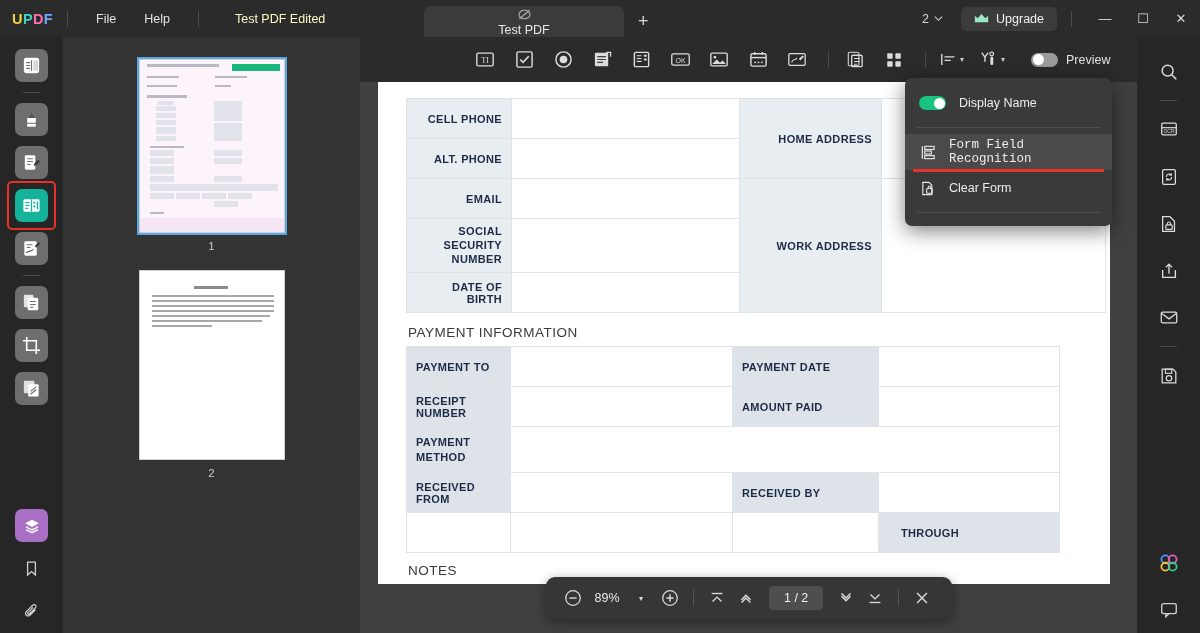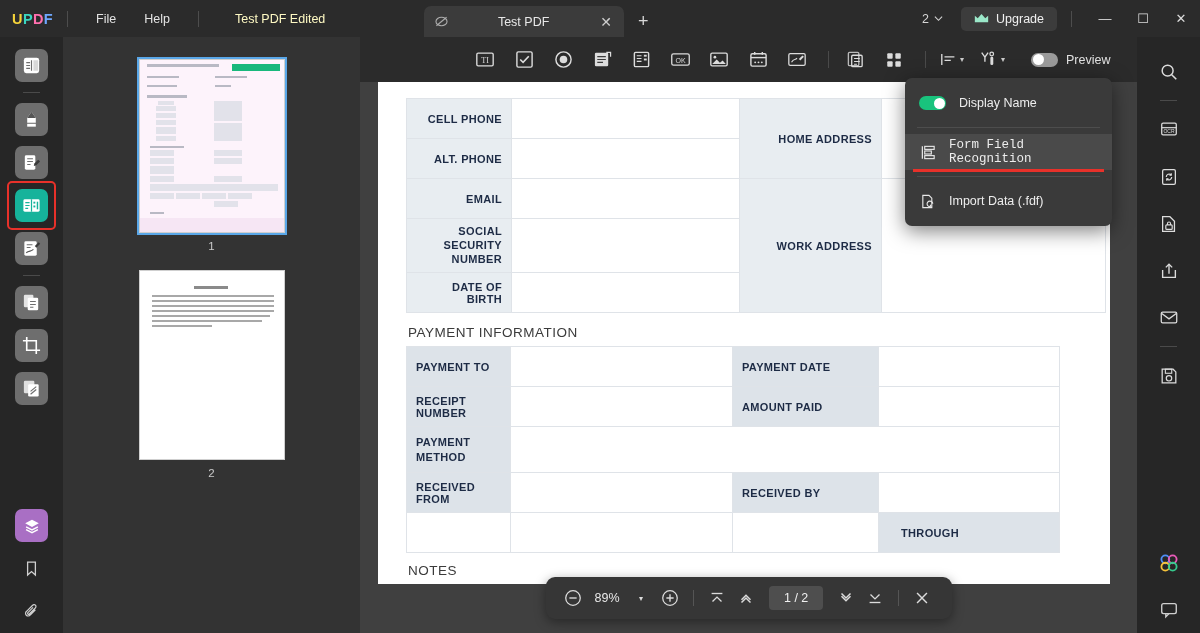--- a/index.html
+++ b/index.html
@@ -27,21 +27,21 @@
   .vdiv { width:1px; height:16px; background:#4d4d4d; margin:0 14px; }
   .menu-btn {
     color:#e3e3e3; font-size:12.5px; padding:4px 14px; border-radius:4px; cursor:pointer;
   }
   .doc-sub { color:#fef9c3; font-size:12.5px; margin-left:22px; }
 
   .tabs { position:absolute; left:424px; top:0; display:flex; align-items:flex-end; height:37px; }
   .tab {
     width:200px; height:31px; background:#3b3b3b;
     border-radius:7px 7px 0 0; display:flex; align-items:center;
-    position:relative; padding:0 9px;
+    position:relative; padding:0 9px;flex-direction:column;
   }
   .tab-icon { width:17px; height:17px; opacity:.75; }
   .tab-title { flex:1; text-align:center; color:#e8e8e8; font-size:12.5px; }
   .tab-close { color:#cfcfcf; font-size:14px; cursor:pointer; padding:0 3px; }
   .tab-new { color:#d8d8d8; font-size:18px; margin-left:14px; margin-bottom:5px; cursor:pointer; }
 
   .tb-right { position:absolute; right:0; top:0; height:37px; display:flex; align-items:center; }
   .pagecount { color:#d6d6d6; font-size:12.5px; display:flex; align-items:center; gap:5px; cursor:pointer; }
   .upgrade {
     display:flex; align-items:center; gap:7px; background:#3c3c3c;
@@ -576,31 +576,31 @@
       <span class="dd-ic">
         <svg viewBox="0 0 18 18" width="17" height="17">
             <path d="M2.5 2.5v13" stroke="#e8e8e8" stroke-width="1.3"></path>
             <rect x="5" y="2.5" width="10" height="3.2" fill="none" stroke="#e8e8e8" stroke-width="1.2"></rect>
             <rect x="5" y="7.4" width="7" height="3.2" fill="none" stroke="#e8e8e8" stroke-width="1.2"></rect>
             <rect x="5" y="12.3" width="10" height="3.2" fill="none" stroke="#e8e8e8" stroke-width="1.2"></rect>
           </svg>
       </span>
       <span>Form Field Recognition</span>
     </div>
-    <div class="dd-sep"></div>
     <div class="dd-item">
       <span class="dd-ic">
         <svg viewBox="0 0 18 18" width="17" height="17">
             <path d="M3 2.5h6.5l3 3v10H3z" fill="none" stroke="#e8e8e8" stroke-width="1.2"></path>
-            <path d="M13.5 11.5a3 3 0 10-2.5 3" fill="none" stroke="#e8e8e8" stroke-width="1.2"></path>
-            <path d="M11.5 12.5l-1 2 2 .5" fill="none" stroke="#e8e8e8" stroke-width="1.2"></path>
-          </svg>
-      </span>
-      <span>Import Data (.fdf)</span>
-    </div>
+            <rect x="7" y="9" width="6" height="5" rx="1" fill="none" stroke="#e8e8e8" stroke-width="1.2"></rect>
+            <path d="M8.7 9V7.7a1.3 1.3 0 012.6 0V9" fill="none" stroke="#e8e8e8" stroke-width="1.1"></path>
+          </svg>
+      </span>
+      <span>Clear Form</span>
+    </div>
+    <div class="dd-sep"></div>
   </div>
 
   <div class="rrail">
     <div class="rr-item">
       <span>
         <svg viewBox="0 0 22 22" width="20" height="20">
             <circle cx="9.5" cy="9.5" r="6" fill="none" stroke="#dcdcdc" stroke-width="1.6"></circle>
             <path d="M14 14l5 5" stroke="#dcdcdc" stroke-width="1.7"></path>
           </svg>
       </span>

